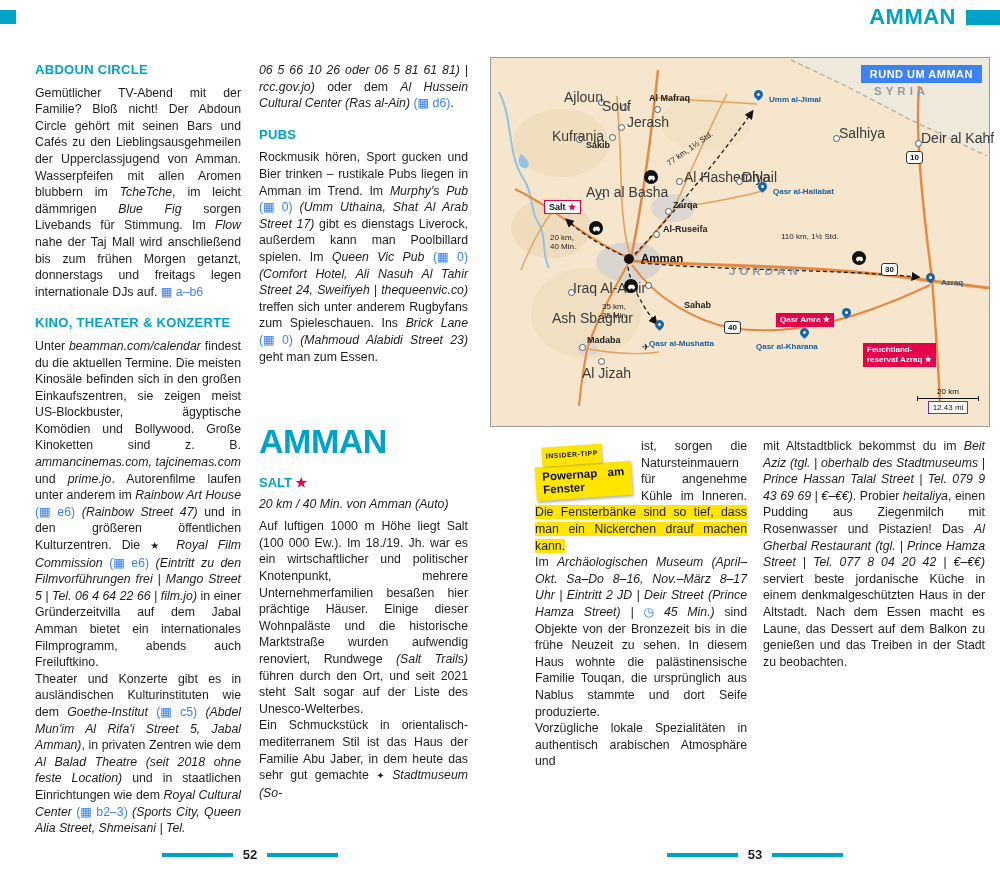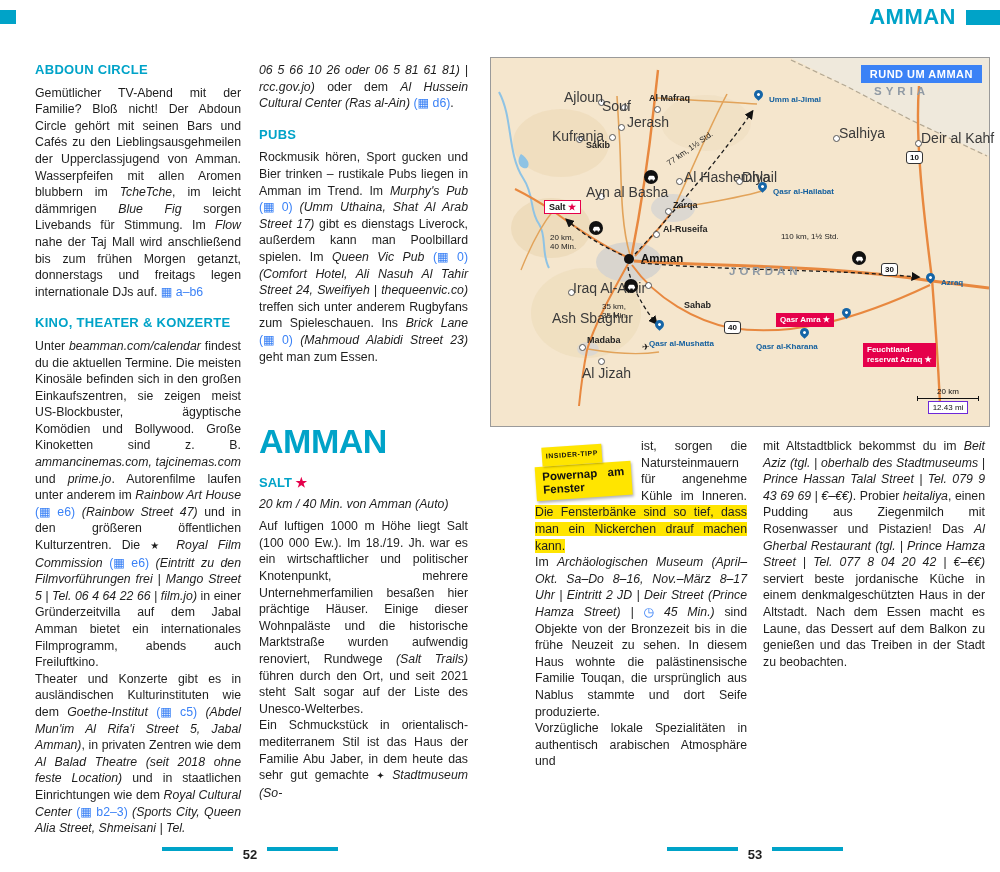--- a/index.html
+++ b/index.html
@@ -17,21 +17,21 @@
   .mr{color:#3b82f6;font-style:normal;}
   .hl{background:#ffe500;}
   .blk{font-size:10px;}
   i{font-style:italic;}
   
   .wrapblock{text-align:justify;}
   .insider{float:left;width:96px;margin:6px 10px 4px 0;transform:rotate(-4deg);}
   .ins-label{display:inline-block;background:#ffe500;color:#111;font-size:6.8px;font-weight:700;letter-spacing:.6px;padding:1px 4px;margin-left:8px;box-shadow:1px 1px 2px rgba(0,0,0,.25);}
   .ins-text{display:block;background:#ffe500;color:#111;font-weight:800;font-size:11.5px;line-height:13px;padding:4px 7px;box-shadow:1px 2px 3px rgba(0,0,0,.3);}
   
-  .footer{position:absolute;bottom:10px;display:flex;gap:10px;}
+  .footer{position:absolute;bottom:10px;display:flex;align-items:center;gap:10px;}
   .footer .fbar{flex:1;height:4px;background:#00a3c8;}
   .footer .num{font-weight:800;font-size:13px;}
   
   #map{position:absolute;left:490px;top:57px;width:498px;height:368px;border:1px solid #9a9a9a;background:#f5e6cd;}
   #map svg.bg{position:absolute;left:0;top:0;}
   #map-markers{position:absolute;left:0;top:0;width:498px;height:368px;}
   .map-title{position:absolute;top:7px;right:7px;background:#3b82f6;color:#fff;font-weight:800;font-size:11px;letter-spacing:.5px;padding:3px 9px;}
   .region{position:absolute;font-size:11.5px;letter-spacing:4px;color:#909aa4;font-weight:600;}
   .city-label{position:absolute;font-size:14px;color:#3a3a3a;white-space:nowrap;}
   .city-label.b{font-weight:700;color:#1e1e1e;font-size:9px;}

